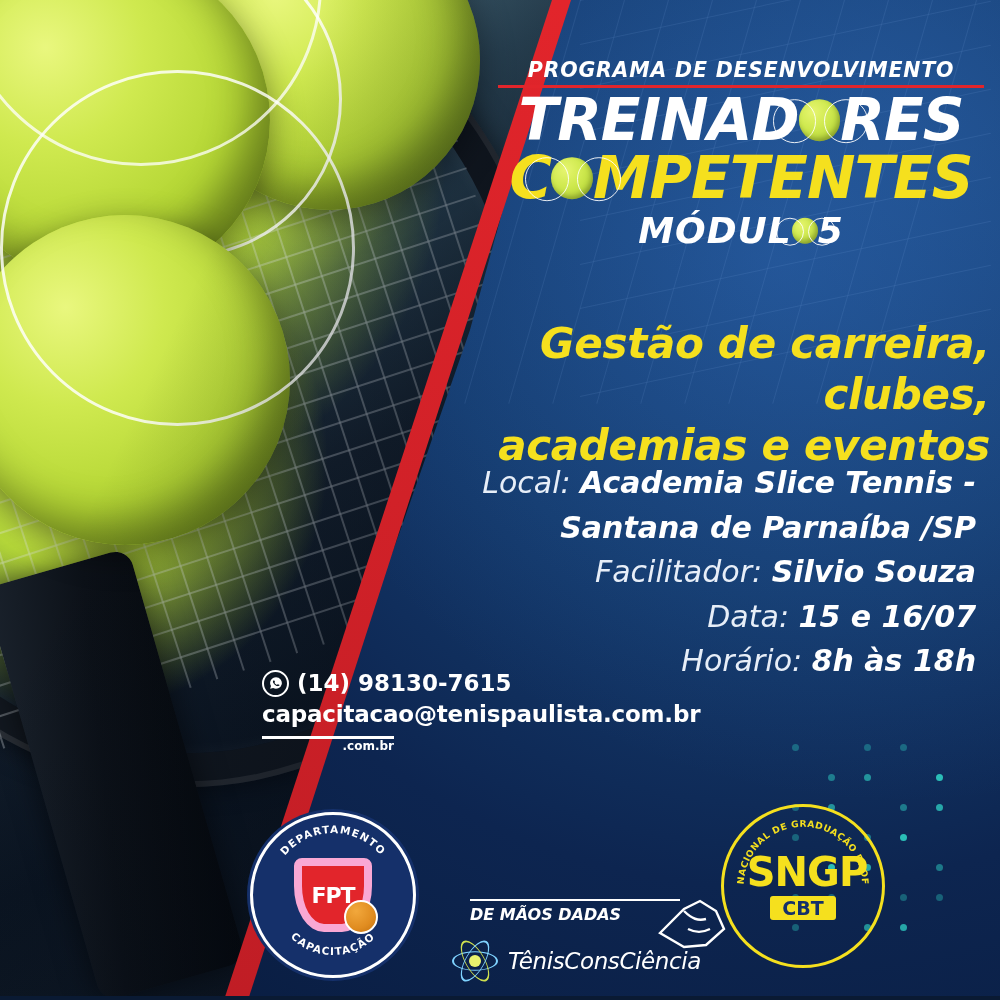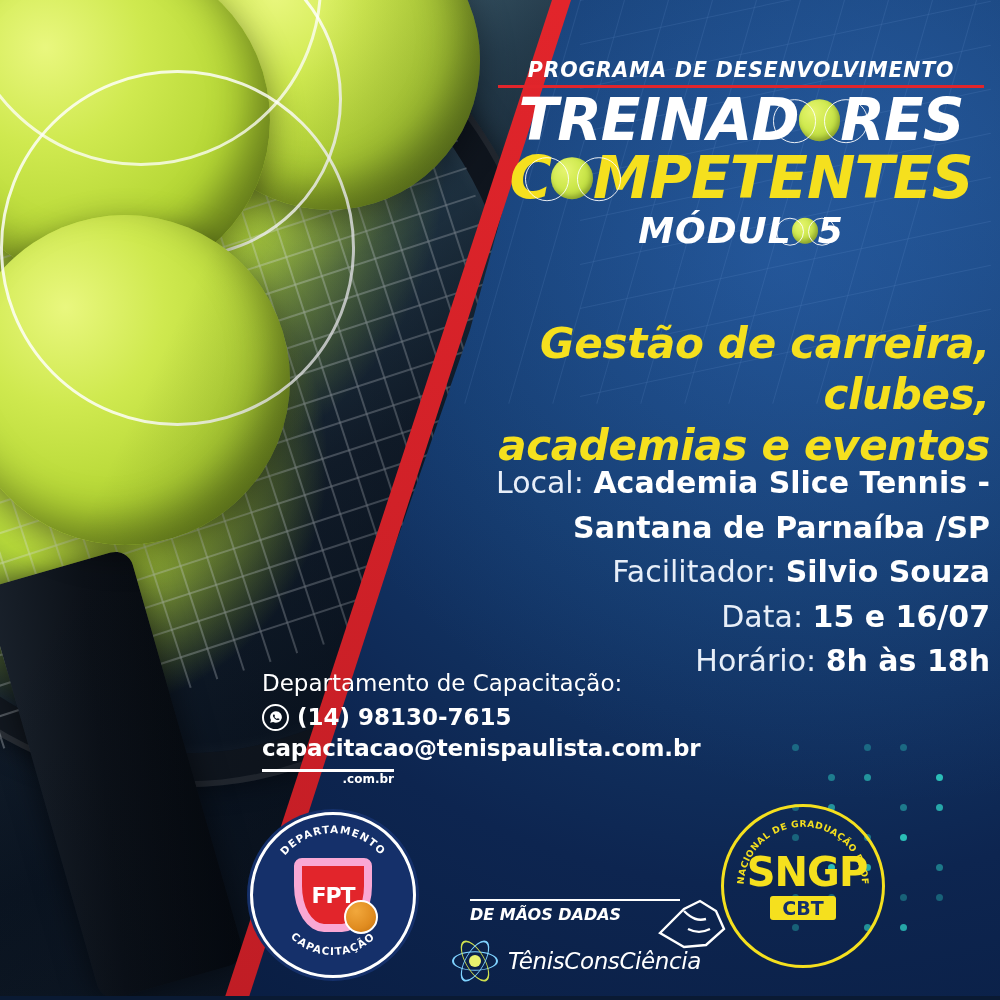--- a/index.html
+++ b/index.html
@@ -205,26 +205,27 @@
     color: #f5e01e;
     font-size: 42px;
     font-weight: 800;
     font-style: italic;
     line-height: 1.22;
     letter-spacing: -.3px;
   }
 
   .details {
     position: absolute;
-    left: 430px; top: 462px;
+    left: 416px; top: 462px;
     width: 560px;
     text-align: right;
     color: #ffffff;
     font-size: 30px;
     line-height: 1.42;
+    font-style: italic;
   }
   .details .lbl { font-weight: 400; color: #e7eef8; }
   .details .val { font-weight: 800; color: #ffffff; }
   .details .row { margin-bottom: 2px; }
 
   
   .contact {
     position: absolute;
     left: 262px; top: 668px;
     color: #ffffff;
@@ -493,21 +494,20 @@
 
   <div class="details">
     <div class="row"><span class="lbl">Local:</span> <span class="val">Academia Slice Tennis -</span></div>
     <div class="row"><span class="val">Santana de Parnaíba /SP</span></div>
     <div class="row"><span class="lbl">Facilitador:</span> <span class="val">Silvio Souza</span></div>
     <div class="row"><span class="lbl">Data:</span> <span class="val">15 e 16/07</span></div>
     <div class="row"><span class="lbl">Horário:</span> <span class="val">8h às 18h</span></div>
   </div>
 
   <div class="contact">
-    <div class="dept">Departamento de Capacitação:</div>
     <div class="phone-row">
       <span class="wa">
         <svg viewBox="0 0 24 24" aria-hidden="true">
             <path fill="#ffffff" d="M12 2a10 10 0 0 0-8.6 15.1L2 22l5.1-1.3A10 10 0 1 0 12 2zm5.3 14.1c-.2.6-1.3 1.2-1.8 1.2-.5.1-1 .1-1.7-.1-.4-.1-.9-.3-1.5-.6-2.7-1.2-4.4-3.9-4.5-4.1-.1-.2-1.1-1.4-1.1-2.6 0-1.3.7-1.9.9-2.1.2-.3.5-.3.7-.3h.5c.2 0 .4 0 .6.5l.8 2c.1.2.1.4 0 .5l-.3.5-.3.3c-.1.1-.3.3-.1.6.2.3.7 1.2 1.6 2 1.1.9 2 1.2 2.3 1.4.3.1.4.1.6-.1l.8-1c.2-.2.3-.2.6-.1l2 .9c.3.1.4.2.5.3.1.2.1.7-.1 1.3z"></path>
           </svg>
       </span>
       <span>(14) 98130-7615</span>
     </div>
     <div class="mail">capacitacao@tenispaulista.com.br</div>
     <div class="tp-logo">

